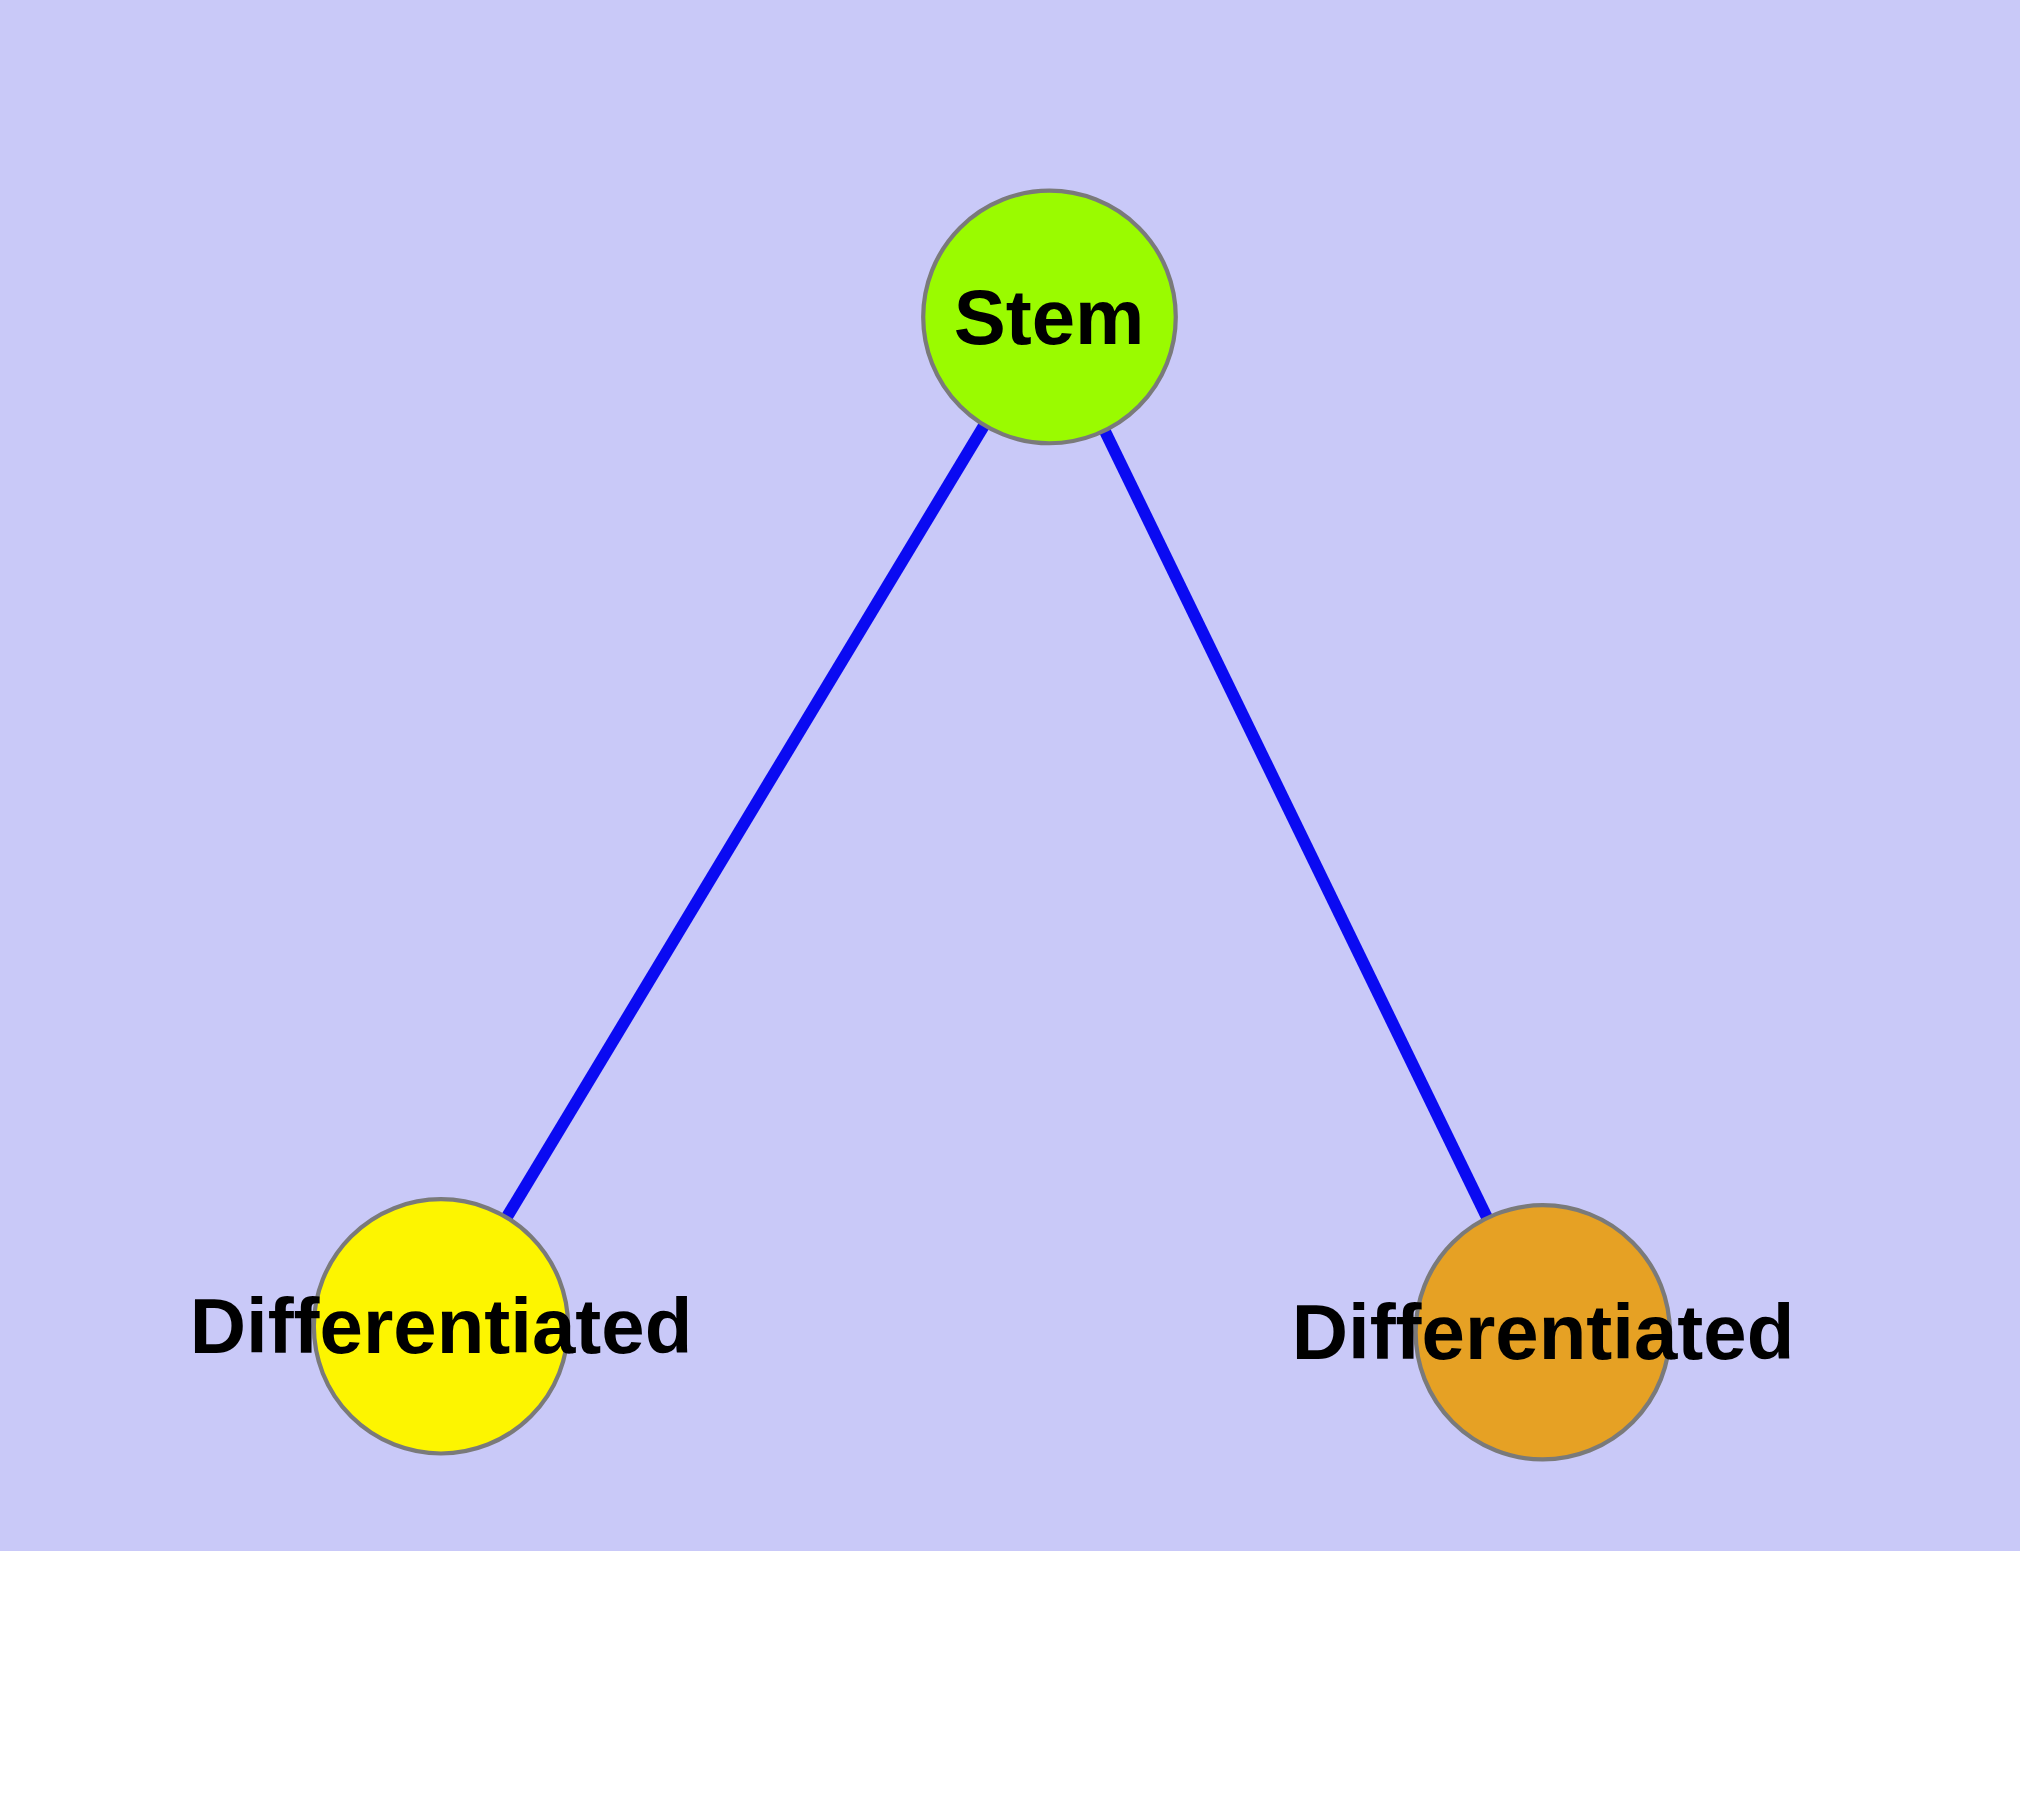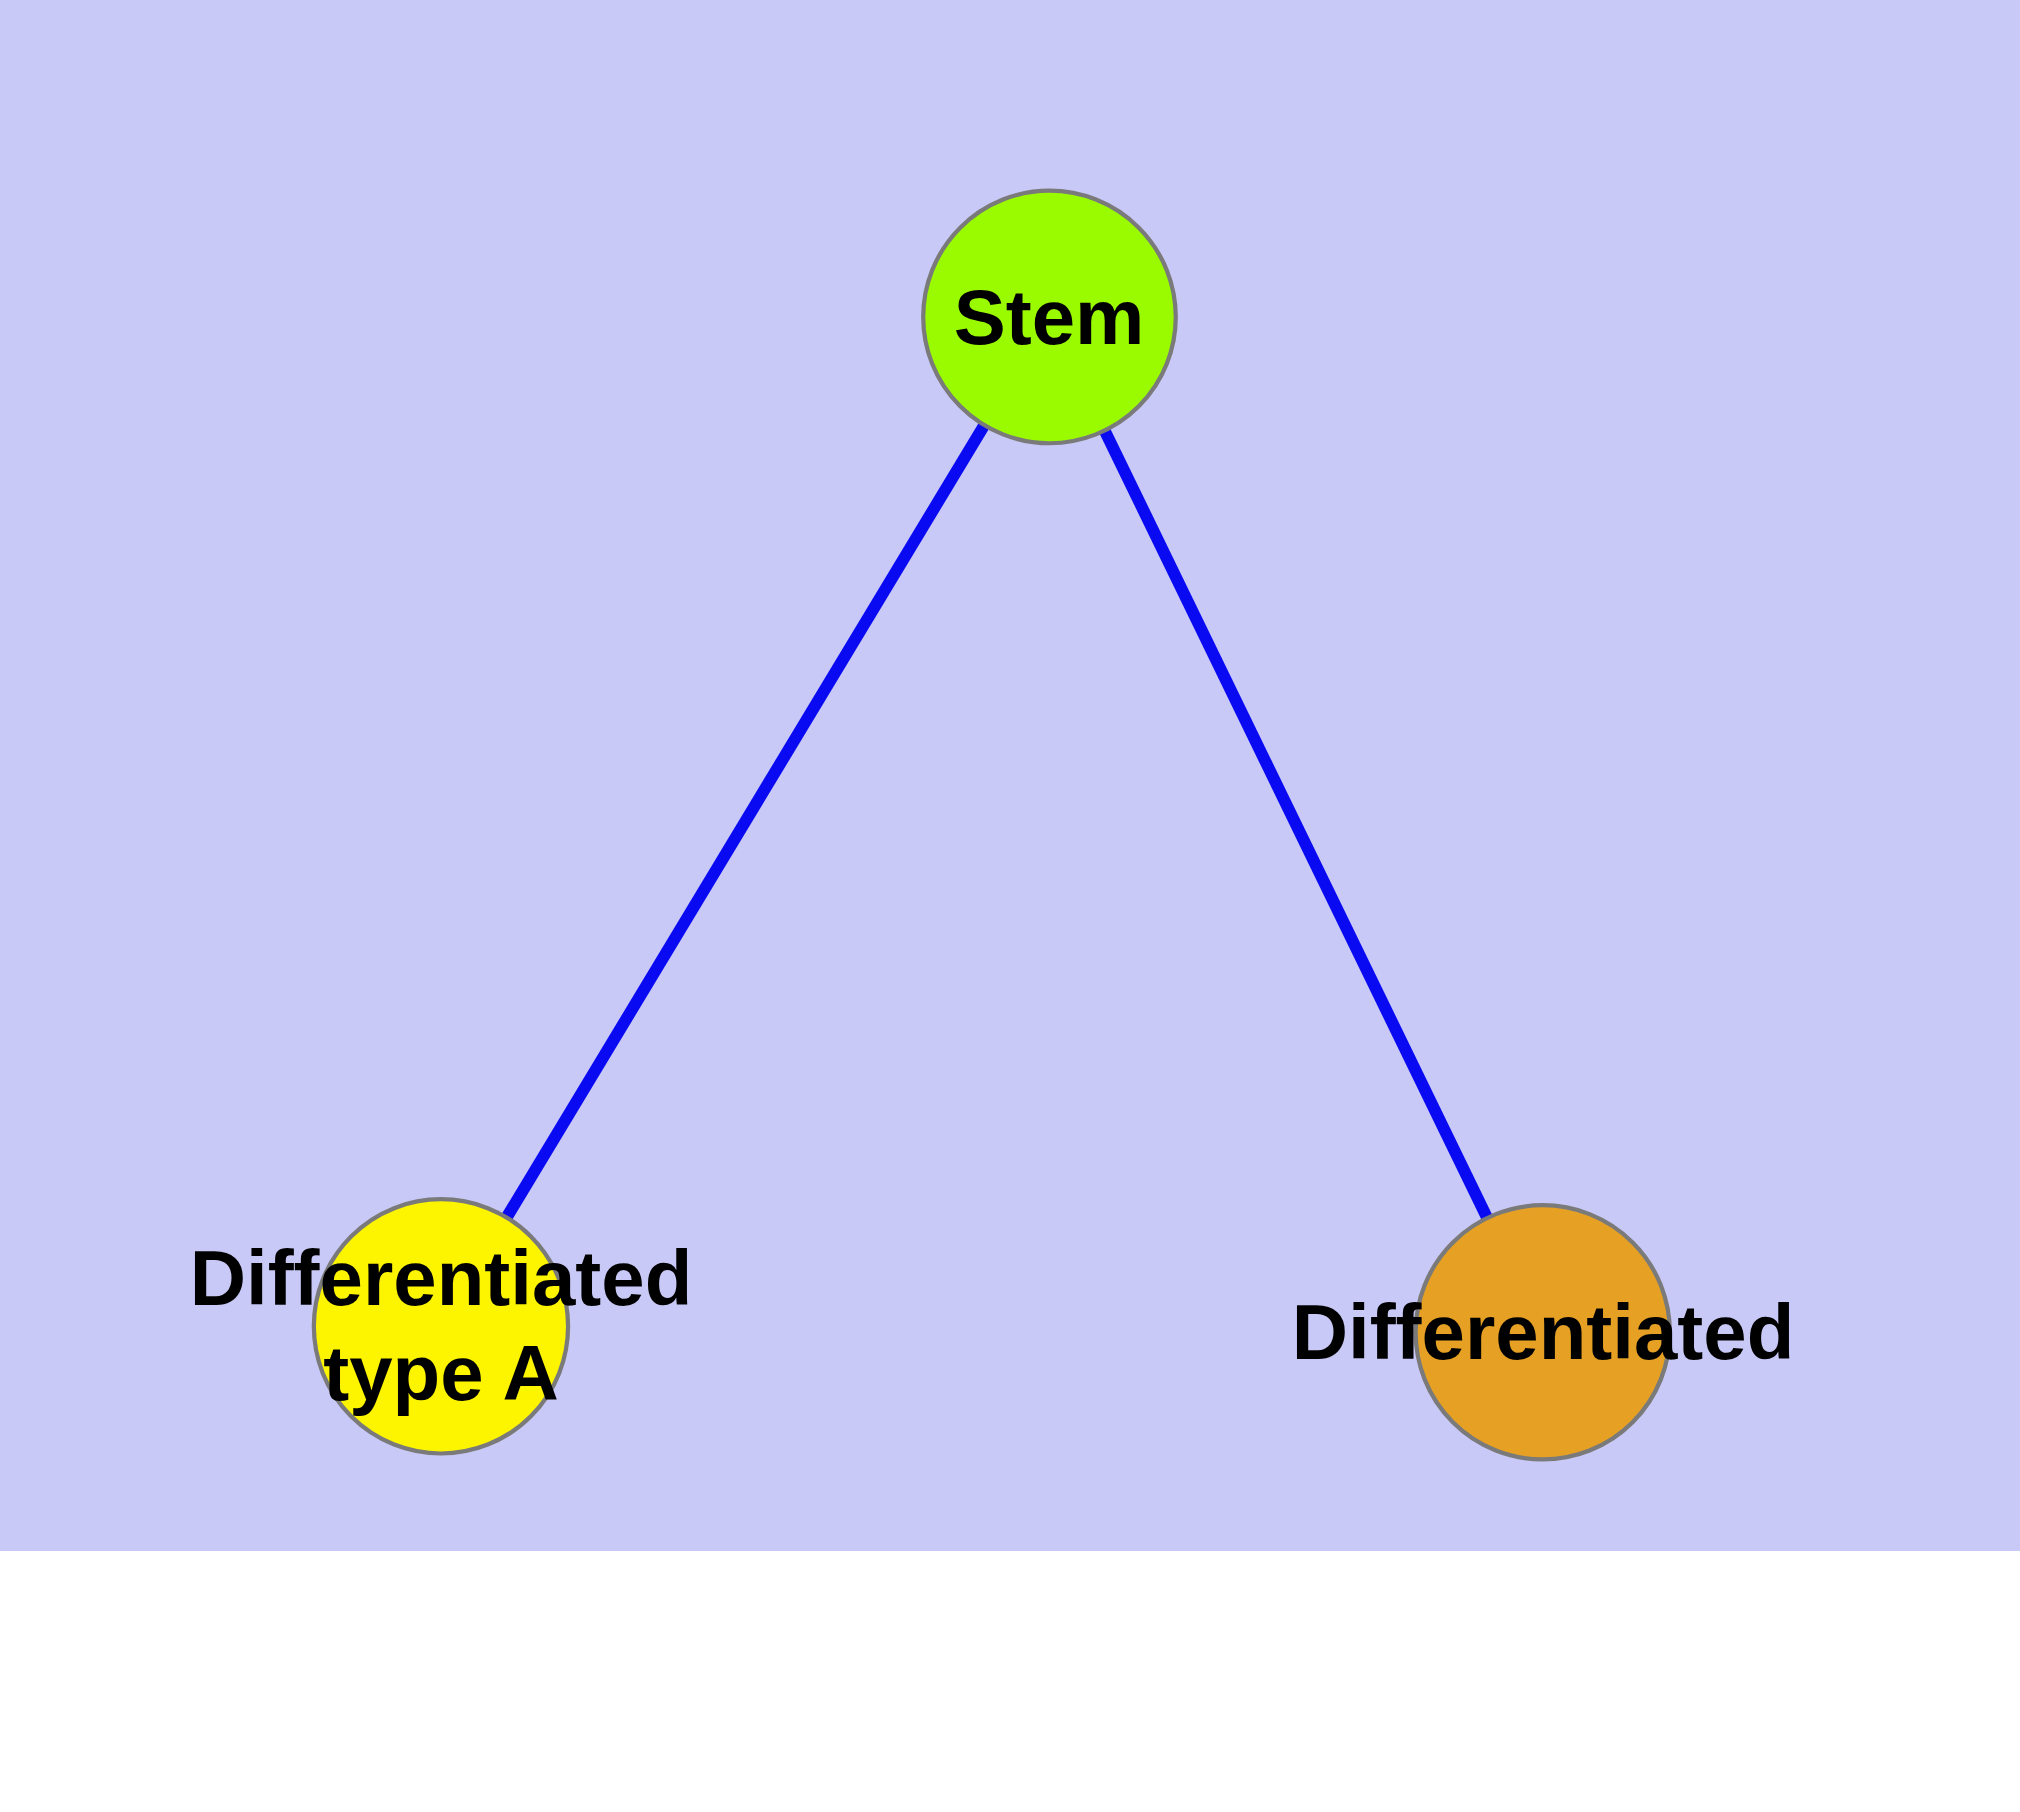--- a/index.html
+++ b/index.html
@@ -41,20 +41,19 @@
       <circle cx="520" cy="1565" r="150" fill="#fdf500" stroke="#7a7a7a" stroke-width="5"></circle>
       <circle cx="1820" cy="1572" r="150" fill="#e6a124" stroke="#7a7a7a" stroke-width="5"></circle>
     </svg>
 
   <div class="node-label" style="left: 1049px; top: 317px; color: rgb(0, 0, 0);">
     <div>Stem</div>
   </div>
 
   <div class="node-label" style="left: 441px; top: 1326px; color: rgb(0, 0, 0);">
     <div>Differentiated</div>
-    <div>type A</div>
   </div>
 
   <div class="node-label" style="left: 1543px; top: 1332px; color: rgb(0, 0, 0);">
     <div>Differentiated</div>
   </div>
 </div>
 
 
 </body></html>

